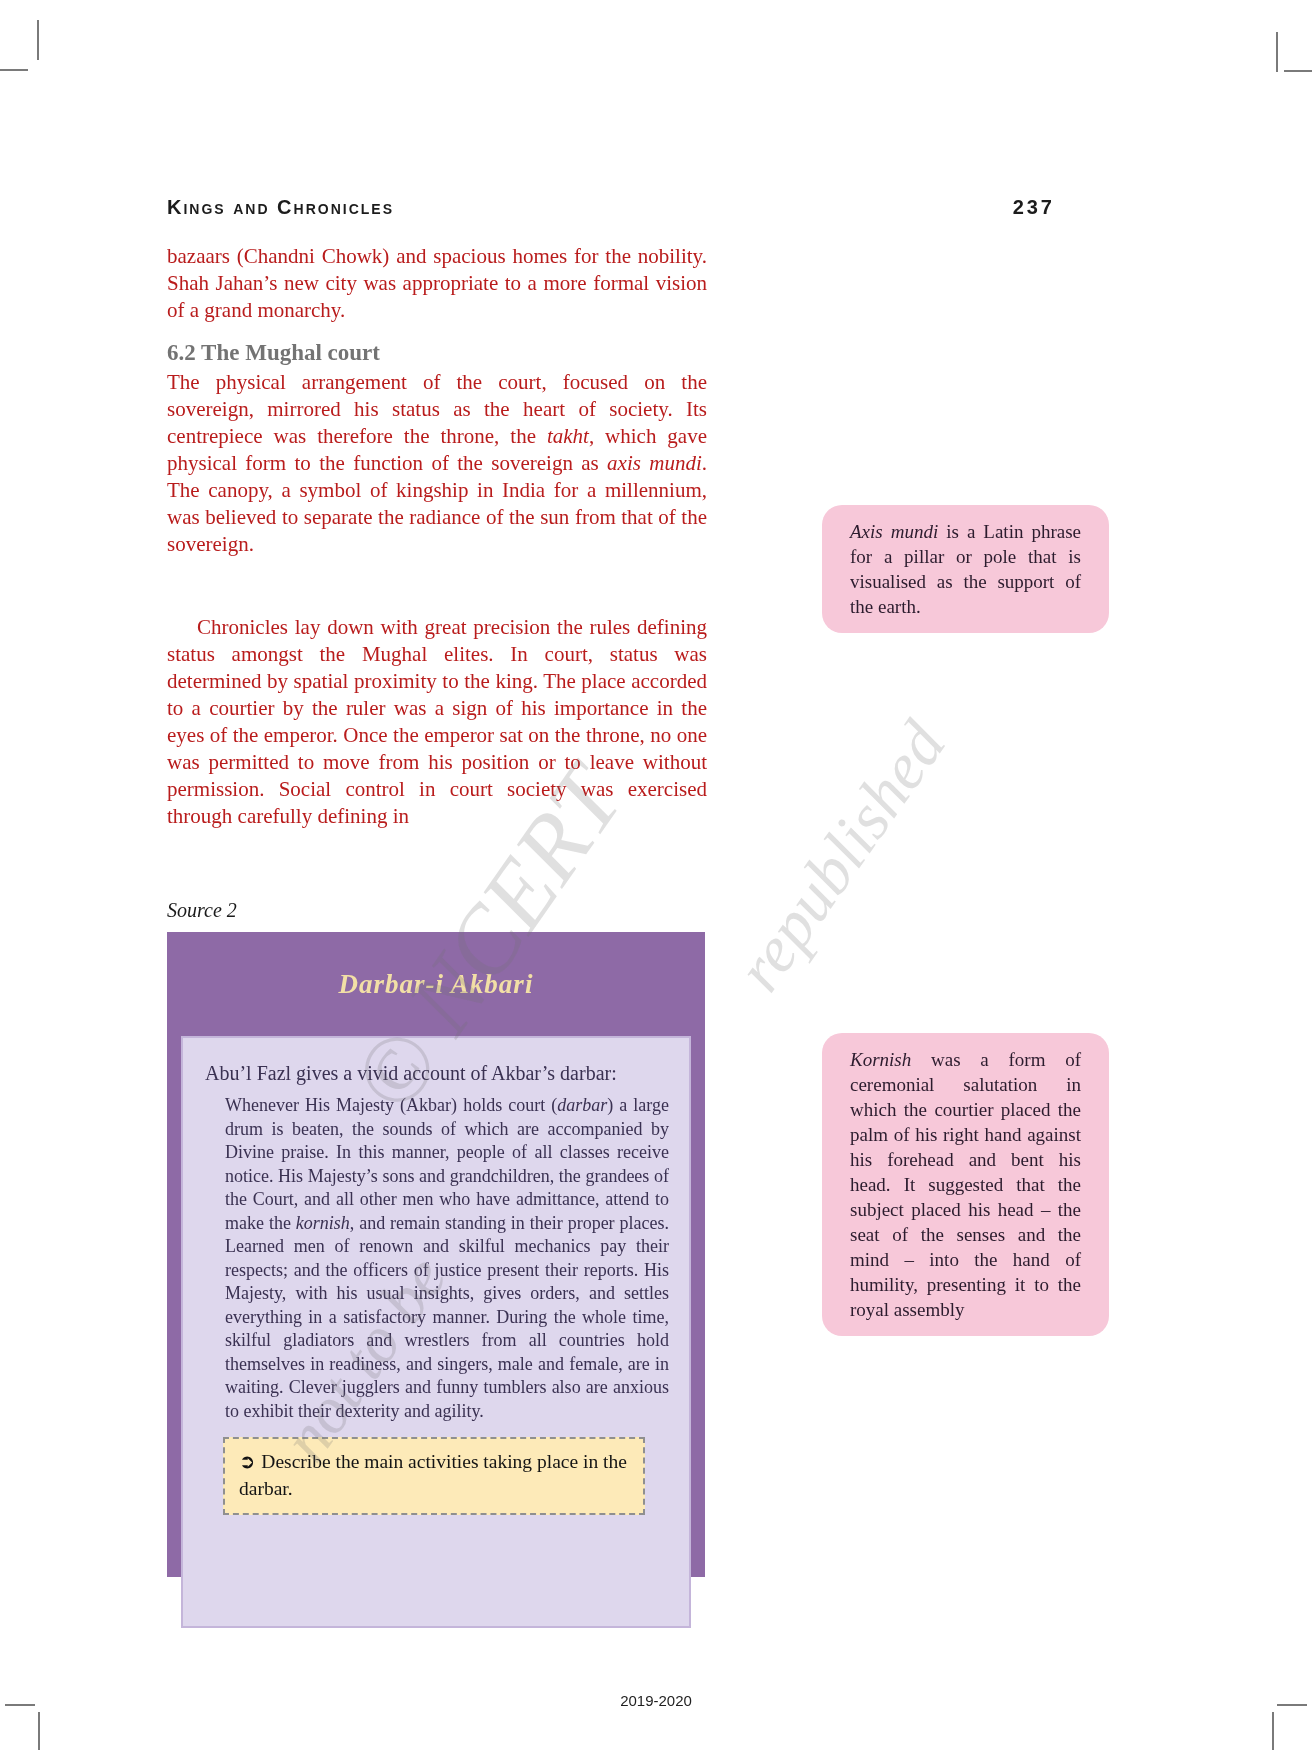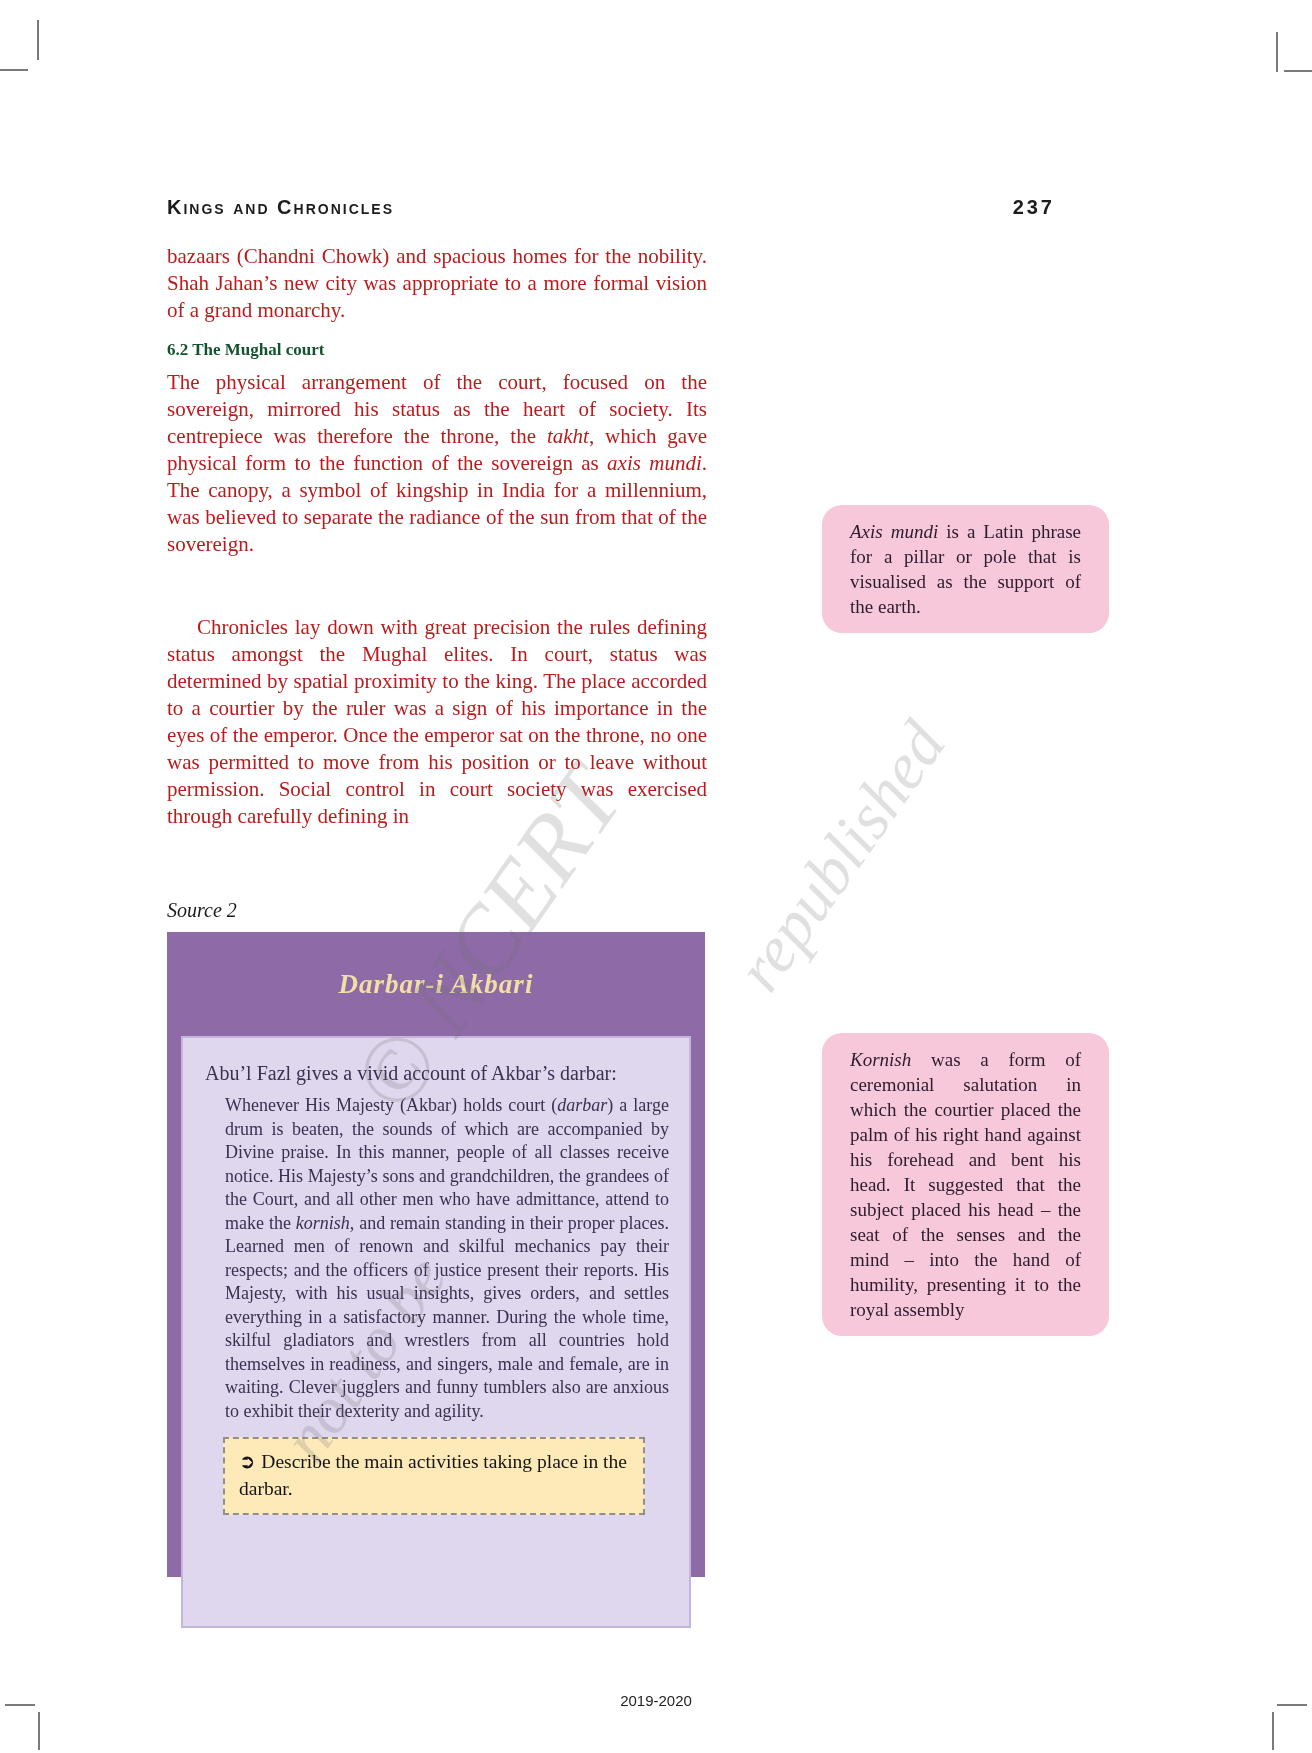--- a/index.html
+++ b/index.html
@@ -33,21 +33,21 @@
     font-weight:bold;font-size:20px;letter-spacing:3px;
     text-align:right;color:#1c1c1c;
   }
   .col{position:absolute;left:167px;width:540px;}
   .body-par{
     font-size:21px;line-height:27px;text-align:justify;color:#b91c1c;
   }
   .indent{text-indent:30px;}
   .sec-head{
     position:absolute;left:167px;top:340px;
-    font-size:17px;font-weight:bold;color:#14532d;
+    font-size:23px;font-weight:bold;color:#737373;
   }
   .it{font-style:italic;}
   .note{
     position:absolute;left:822px;width:287px;
     background:var(--pink);
     border-radius:20px;
     font-size:19px;line-height:25px;
     color:#2c1c2e;
     padding:14px 28px;
     text-align:justify;

